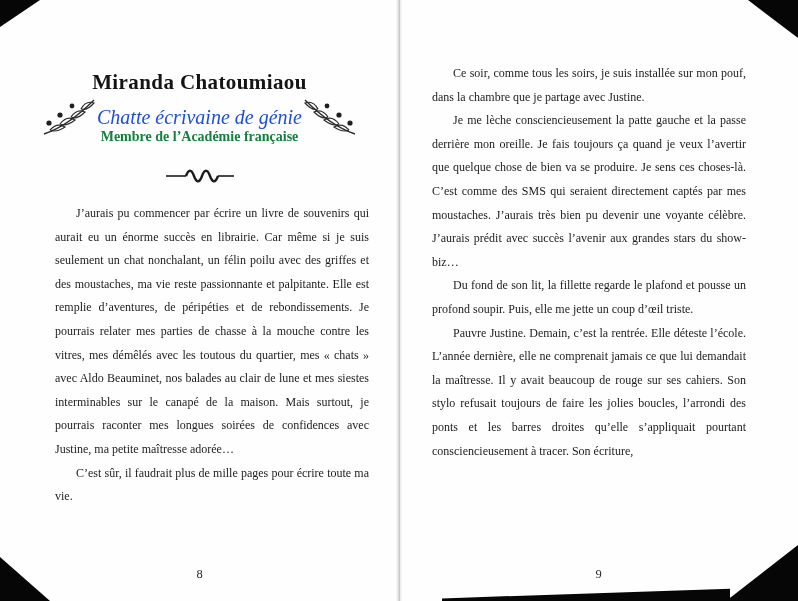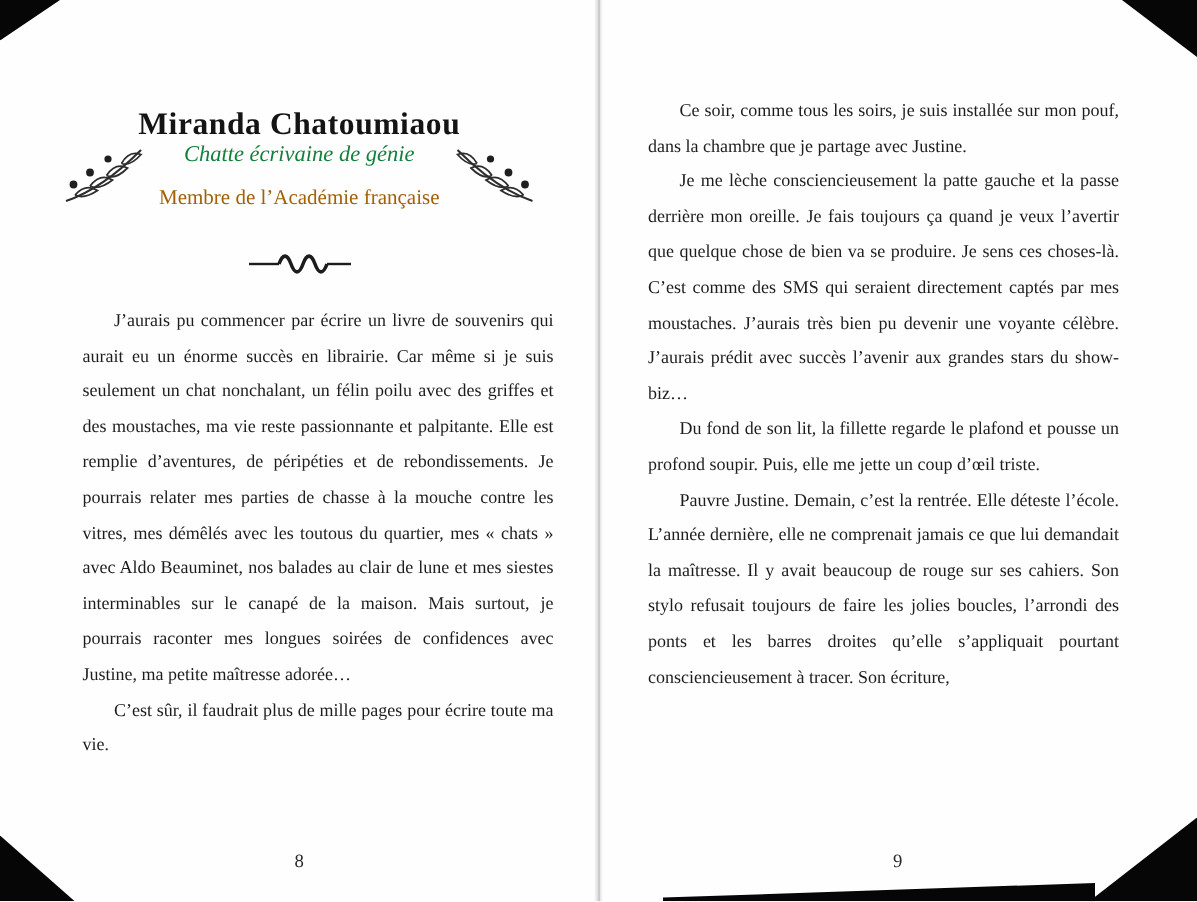--- a/index.html
+++ b/index.html
@@ -30,24 +30,24 @@
   .page { position:absolute; top:0; width:399px; height:601px; }
   .page.left  { left:0; }
   .page.right { left:399px; }
 
   
   .header { position:absolute; top:70px; left:0; width:100%; text-align:center; }
   .book-title {
     font-size:21px; font-weight:bold; letter-spacing:0.4px; color:#141414;
   }
   .book-subtitle {
-    font-style:italic; font-size:15px; color:#15803d;
+    margin-top:11px; font-style:italic; font-size:20px; color:#1d4ed8;
   }
   .book-affiliation {
-    margin-top:13px; font-weight:normal; font-size:14px; color:#a16207;
+    font-weight:bold; font-size:14px; color:#15803d;
   }
   .branch {
     position:absolute; top:22px; width:58px; height:48px;
   }
   .branch.left  { left:40px; }
   .branch.right { right:40px; transform:scaleX(-1); }
 
   .divider-wrap { position:absolute; top:168px; left:0; width:399px; text-align:center; }
   .divider-wrap svg { display:inline-block; }
 

